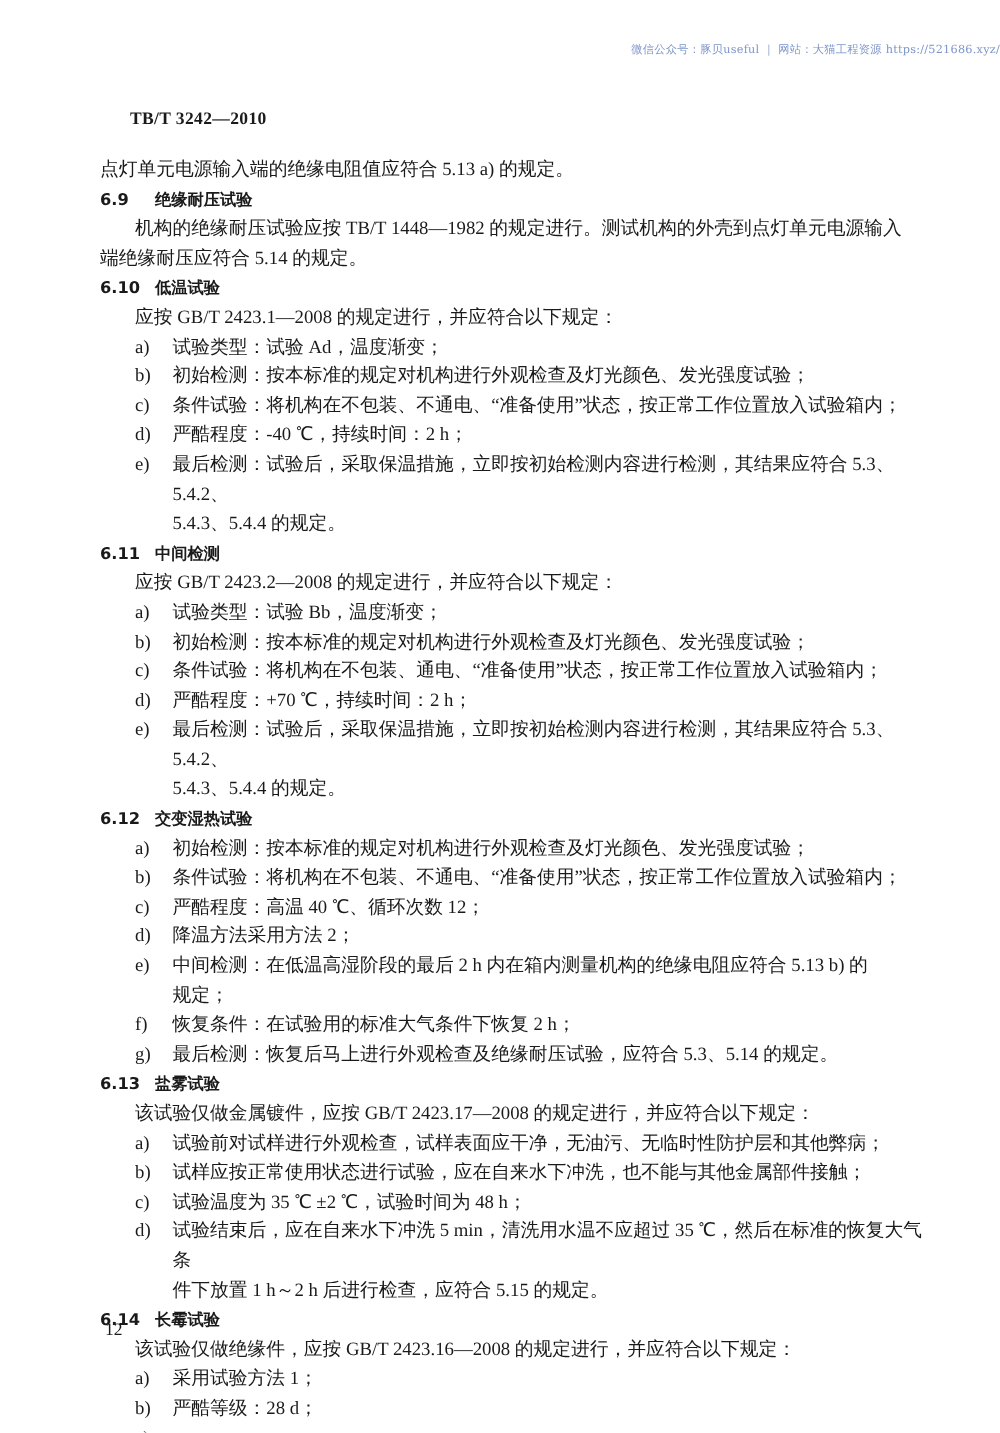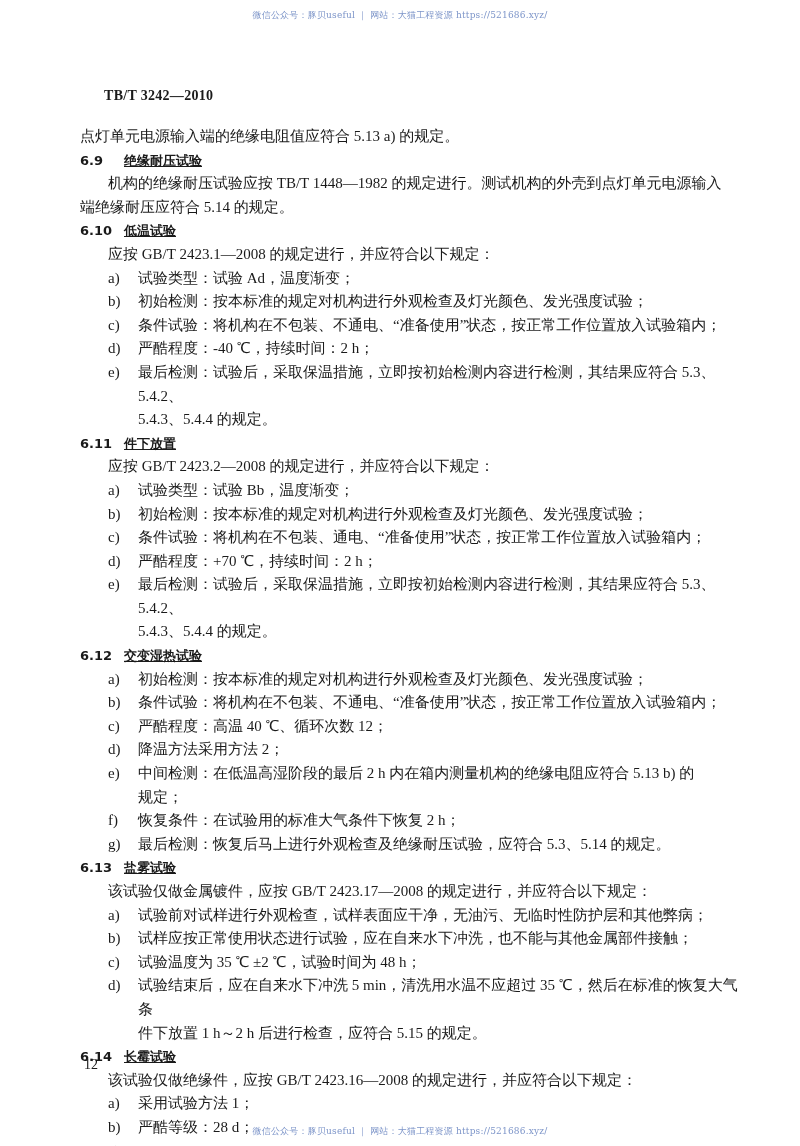--- a/index.html
+++ b/index.html
@@ -1,27 +1,27 @@
 <!DOCTYPE html>
 <html><head>
 <meta charset="utf-8">
 <style>
   html, body { margin: 0; padding: 0; background: #ffffff; }
   body { width: 800px; height: 1146px; position: relative; overflow: hidden;
          font-family: "DejaVu Serif", "Liberation Serif", serif; color: #1a1a1a; }
-  .watermark { position: absolute; left: 0; width: 800px; text-align: center;
-               font-size: 9px; color: #7d95c9; font-family: "DejaVu Serif", serif; letter-spacing: 0.2px; }
+  .watermark { position: absolute; left: 0; width: 800px; text-align: right;
+               font-size: 9px; color: #7d95c9; font-family: "DejaVu Serif", serif; letter-spacing: 0.2px; margin-top: 24px; }
   .wm-top { top: 9px; }
   .wm-bottom { top: 1125px; }
   .doc-id { position: absolute; left: 80px; top: 88px; font-size: 14px; font-weight: bold;
             font-family: "Liberation Serif", serif; letter-spacing: 0.3px; margin-left: 24px; }
   .page { position: absolute; left: 80px; top: 125px; width: 660px; }
   .line { font-size: 15px; line-height: 23.6px; white-space: nowrap; font-family: Liberation Serif, serif; }
   .p-indent { padding-left: 28px; }
-  .heading { font-weight: bold; font-family: "DejaVu Sans", sans-serif; font-size: 13px; text-decoration: underline; }
+  .heading { font-weight: bold; font-family: "DejaVu Sans", sans-serif; font-size: 13px; }
   .heading .num { display: inline-block; width: 44px; }
   .item { display: flex; padding-left: 28px; }
   .item .lbl { width: 30px; flex: 0 0 30px; }
   .item .txt { white-space: normal; }
   .cont { padding-left: 58px; }
   .page-num { position: absolute; left: 84px; top: 1057px; font-size: 14px;
               font-family: "Liberation Serif", serif; }
 </style>
 </head>
 <body>
@@ -57,21 +57,21 @@
           <span class="lbl">d)</span>
           <span class="txt">严酷程度：-40 ℃，持续时间：2 h；</span>
         </div>
         <div class="line item">
           <span class="lbl">e)</span>
           <span class="txt">最后检测：试验后，采取保温措施，立即按初始检测内容进行检测，其结果应符合 5.3、5.4.2、</span>
         </div>
         <div class="line cont">5.4.3、5.4.4 的规定。</div>
       </div>
       <div>
-        <div class="line heading"><span class="num">6.11</span><span>件下放置</span></div>
+        <div class="line heading"><span class="num">6.11</span><span>中间检测</span></div>
         <div class="line p-indent">应按 GB/T 2423.2—2008 的规定进行，并应符合以下规定：</div>
         <div class="line item">
           <span class="lbl">a)</span>
           <span class="txt">试验类型：试验 Bb，温度渐变；</span>
         </div>
         <div class="line item">
           <span class="lbl">b)</span>
           <span class="txt">初始检测：按本标准的规定对机构进行外观检查及灯光颜色、发光强度试验；</span>
         </div>
         <div class="line item">

